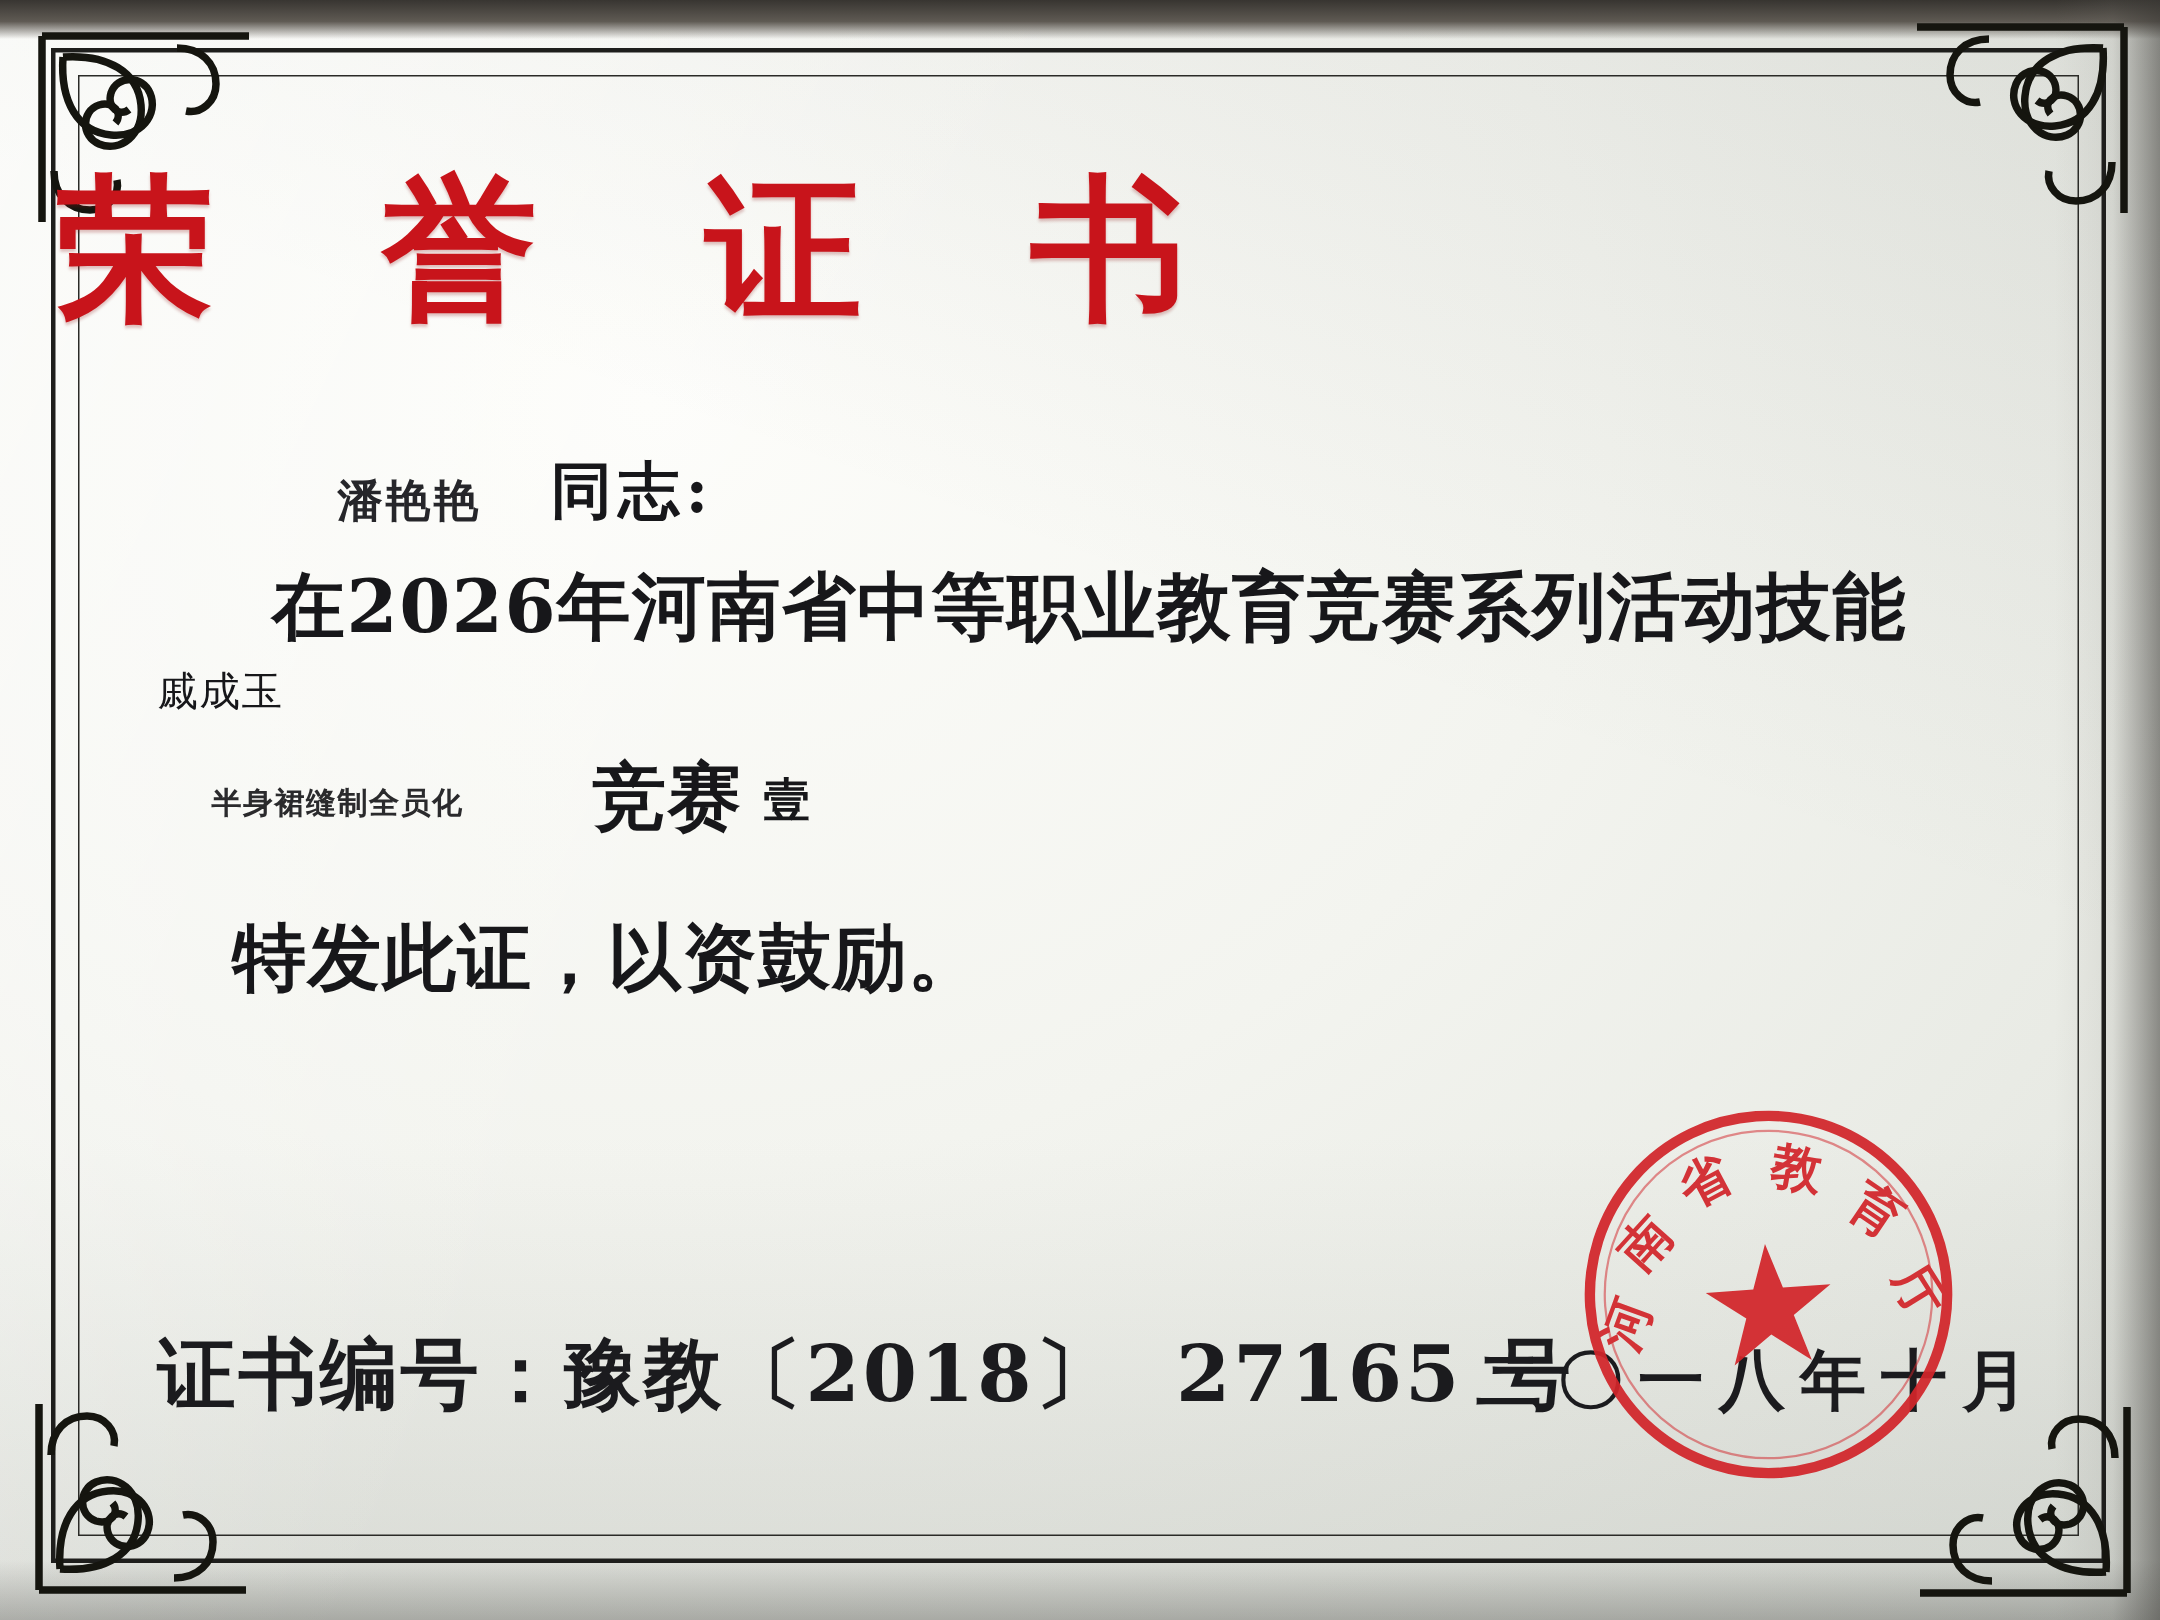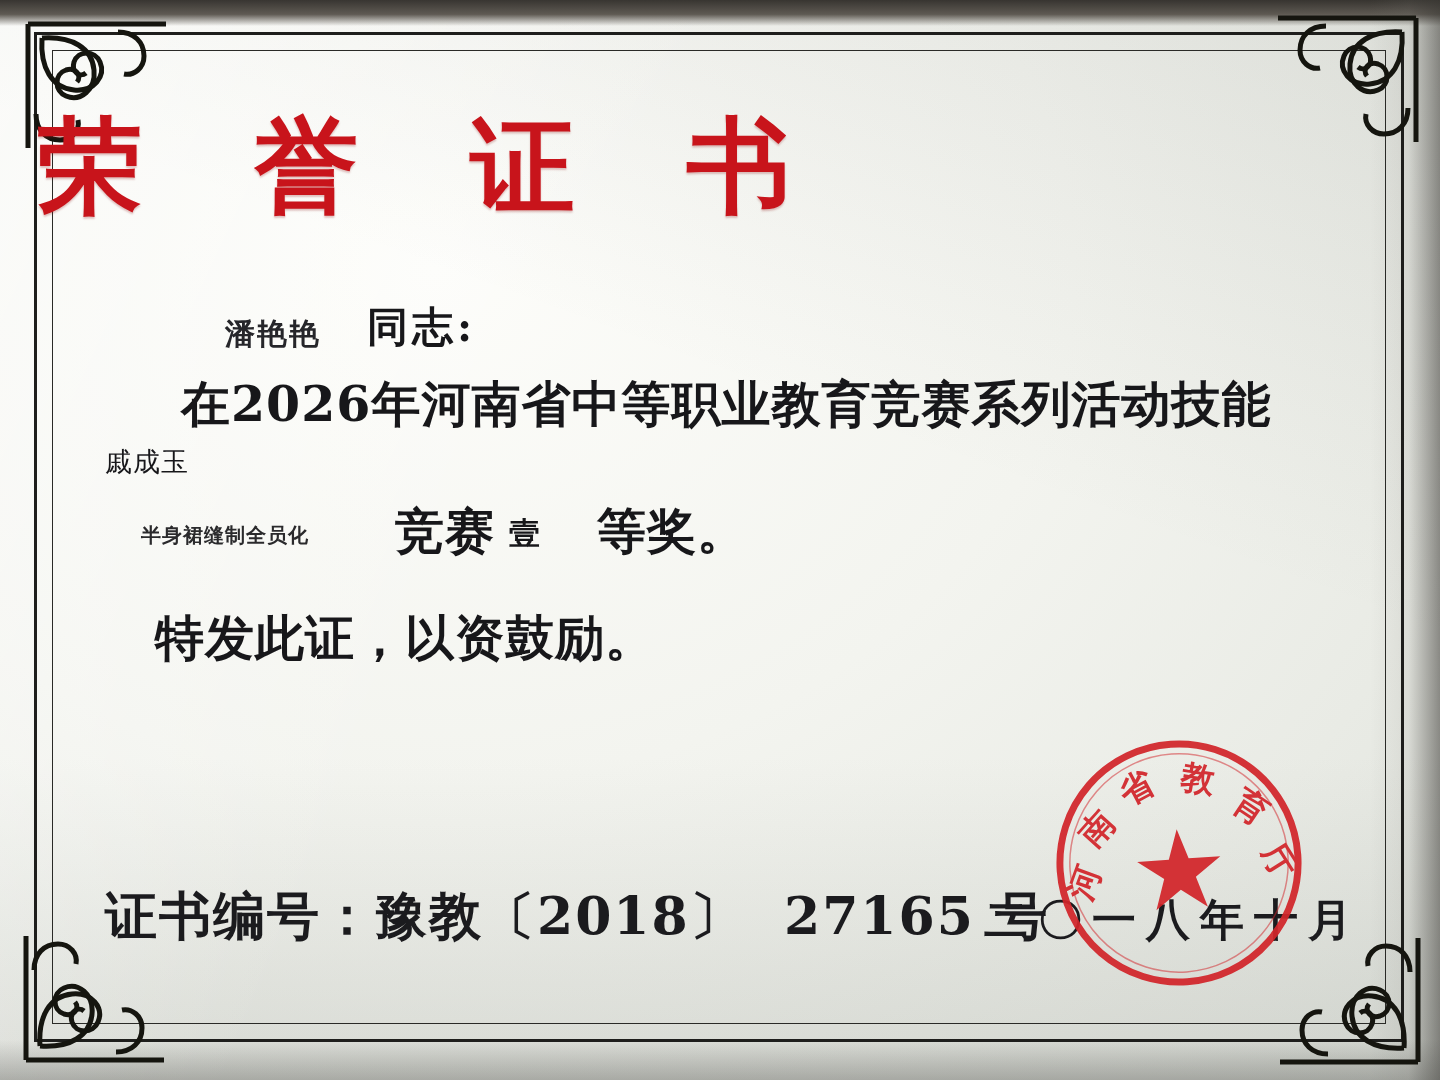--- a/index.html
+++ b/index.html
@@ -308,21 +308,20 @@
     <div class="line para-line">
       <span class="student-name">戚成玉</span>
     </div>
 
     <div class="line para-line line-3">
       <span class="project-name">半身裙缝制全员化</span>
       <span class="gap"></span>
       <span>竞赛</span>
       <span class="rank-word">壹</span>
       <span class="gap-2"></span>
-      <span>等奖。</span>
     </div>
 
     <div class="line para-line line-4">特发此证，以资鼓励。</div>
   </div>
 
   <div id="cert-number">
     <span>证书编号：</span><span>豫教</span><span class="num">〔2018〕</span>&nbsp;&nbsp;<span class="num">27165</span>&nbsp;<span>号</span>
   </div>
 
   <div id="issue-date">二〇一八年十月</div>

